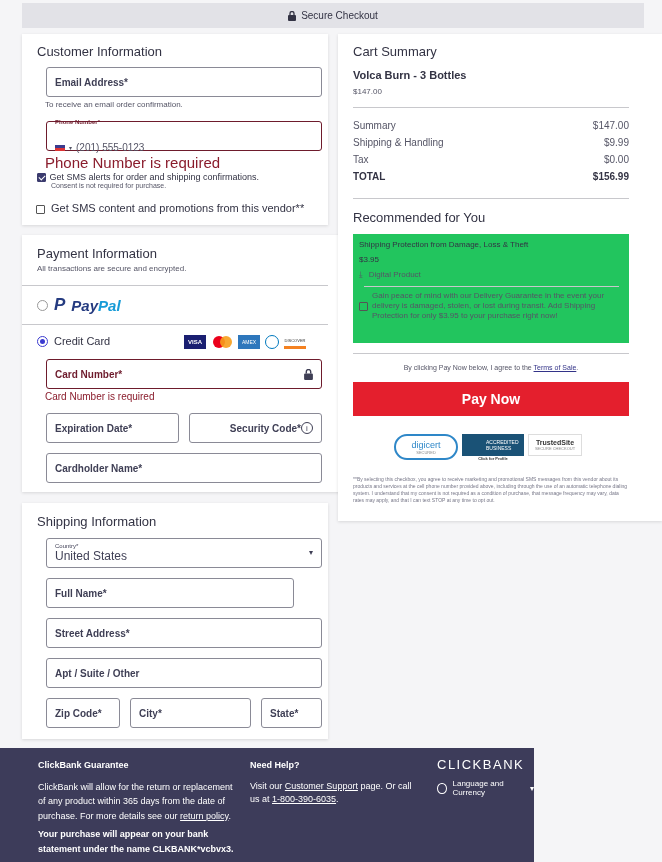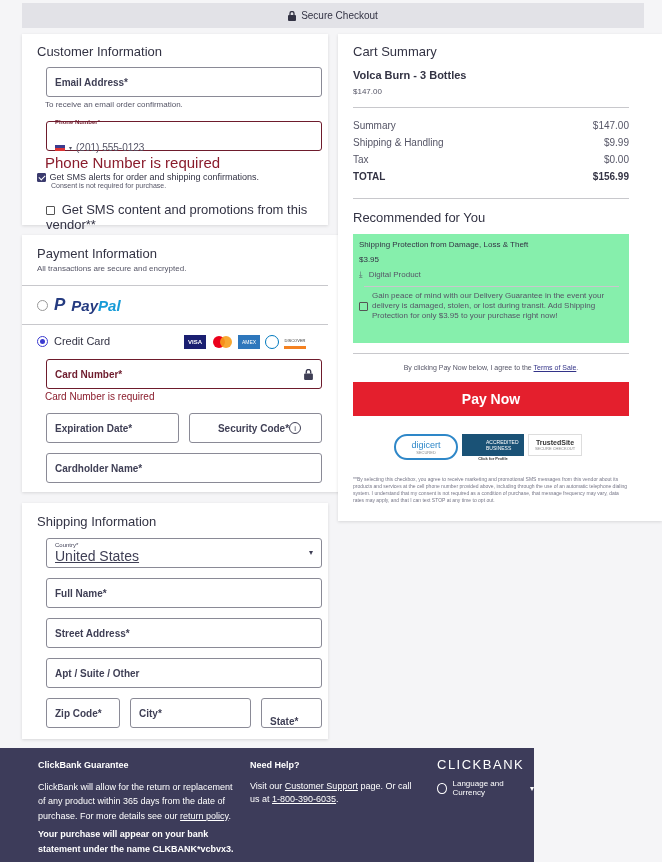--- a/index.html
+++ b/index.html
@@ -43,21 +43,21 @@
       <span style="font-size:6px;">▾</span>
       <span>(201) 555-0123</span>
     </span>
   </div>
   <div class="errtxt" style="position:absolute;left:23px;top:120px;">Phone Number is required</div>
   <div style="position:absolute;left:15px;top:138px;font-size:9px;color:#333344;">
     <span class="cb on"></span>
     <span style="margin-left:1px;">Get SMS alerts for order and shipping confirmations.</span>
     <div class="small" style="margin-left:14px;font-size:7px;">Consent is not required for purchase.</div>
   </div>
-  <div style="position:absolute;left:24px;top:168px;font-size:13px;color:#333344;">
+  <div style="position:absolute;left:14px;top:168px;font-size:11px;color:#333344;">
     <span class="cb"></span>
     <span style="margin-left:3px;">Get SMS content and promotions from this vendor**</span>
   </div>
 </div>
 
 <div class="card" style="left:22px;top:235px;width:360px;height:257px;">
   <div class="h2" style="position:absolute;left:15px;top:11px;">Payment Information</div>
   <div class="small" style="position:absolute;left:15px;top:29px;">All transactions are secure and encrypted.</div>
   <div class="divider" style="position:absolute;left:0;top:50px;width:306px;"></div>
   <div style="position:absolute;left:15px;top:60px;display:flex;align-items:center;gap:6px;">
@@ -86,52 +86,52 @@
     <span>Card Number*</span>
     <svg width="9" height="11" viewBox="0 0 8 10">
         <rect x="0" y="4" width="8" height="6" rx="1" fill="#3f3f55"></rect>
         <path d="M2 4V2.5a2 2 0 014 0V4" stroke="#3f3f55" stroke-width="1.3" fill="none"></path>
       </svg>
   </div>
   <div class="errtxt" style="position:absolute;left:23px;top:156px;font-size:10px;">Card Number is required</div>
   <div class="field" style="left:15px;top:178px;width:133px;">
       <span>Expiration Date*</span>
     </div>
-  <div class="field" style="left:158px;top:178px;width:133px;justify-content:center;">
+  <div class="field" style="left:158px;top:178px;width:133px;justify-content:flex-end;padding-right:8px;">
     <span>Security Code*</span>
     <span style="width:12px;height:12px;border:1px solid #3f3f55;border-radius:50%;font-size:8px;display:flex;align-items:center;justify-content:center;font-weight:normal;">i</span>
   </div>
   <div class="field" style="left:15px;top:218px;width:276px;">
       <span>Cardholder Name*</span>
     </div>
 </div>
 
 <div class="card" style="left:22px;top:503px;width:306px;height:236px;">
   <div class="h2" style="position:absolute;left:15px;top:11px;">Shipping Information</div>
   <div class="field" style="left:15px;top:35px;width:276px;flex-direction:column;align-items:flex-start;justify-content:center;font-weight:normal;">
     <span style="font-size:6px;">Country*</span>
-    <span style="font-size:14px;text-decoration:underline;">United States</span>
+    <span style="font-size:12px;">United States</span>
     <span style="position:absolute;right:8px;top:9px;font-size:8px;">▾</span>
   </div>
-  <div class="field" style="left:15px;top:75px;width:276px;">
+  <div class="field" style="left:15px;top:75px;width:248px;">
       <span>Full Name*</span>
     </div>
   <div class="field" style="left:15px;top:155px;width:276px;">
       <span>Apt / Suite / Other</span>
     </div>
   <div class="field" style="left:15px;top:115px;width:276px;">
       <span>Street Address*</span>
     </div>
   <div class="field" style="left:15px;top:195px;width:74px;">
       <span>Zip Code*</span>
     </div>
   <div class="field" style="left:99px;top:195px;width:121px;">
       <span>City*</span>
     </div>
-  <div class="field" style="left:230px;top:195px;width:61px;align-items:flex-end;">
+  <div class="field" style="left:230px;top:195px;width:61px;">
       <span>State*</span>
     </div>
 </div>
 
 <div class="card" style="left:338px;top:34px;width:324px;height:487px;">
   <div class="h2" style="position:absolute;left:15px;top:10px;">Cart Summary</div>
   <div style="position:absolute;left:15px;top:35px;font-size:11px;font-weight:bold;color:#333344;">Volca Burn - 3 Bottles</div>
   <div style="position:absolute;left:15px;top:53px;font-size:8px;color:#555566;">$147.00</div>
   <div class="divider" style="position:absolute;left:15px;top:73px;width:276px;"></div>
   <div style="position:absolute;left:15px;top:86px;width:276px;">
@@ -147,21 +147,21 @@
         <span>Tax</span>
         <span>$0.00</span>
       </div>
     <div class="row" style="font-weight:bold;color:#333344;">
         <span>TOTAL</span>
         <span>$156.99</span>
       </div>
   </div>
   <div class="divider" style="position:absolute;left:15px;top:164px;width:276px;"></div>
   <div class="h2" style="position:absolute;left:15px;top:176px;">Recommended for You</div>
-  <div style="position:absolute;left:15px;top:200px;width:276px;height:109px;background:#86efac;padding:6px;">
+  <div style="position:absolute;left:15px;top:200px;width:276px;height:109px;background:#22c55e;padding:6px;">
     <div style="font-size:8px;color:#333344;">Shipping Protection from Damage, Loss &amp; Theft</div>
     <div style="font-size:8px;margin-top:6px;color:#333344;">$3.95</div>
     <div style="font-size:8px;margin-top:6px;color:#555566;"><span>⤓</span> <span style="margin-left:4px;">Digital Product</span></div>
     <div class="divider" style="margin:6px 0 4px 5px;width:255px;"></div>
     <div style="display:flex;align-items:center;gap:4px;">
       <span class="cb" style="flex:none;"></span>
       <span style="font-size:8px;color:#555566;line-height:1.25;">Gain peace of mind with our Delivery Guarantee in the event your delivery is damaged, stolen, or lost during transit. Add Shipping Protection for only $3.95 to your purchase right now!</span>
     </div>
   </div>
   <div class="divider" style="position:absolute;left:15px;top:319px;width:276px;"></div>

